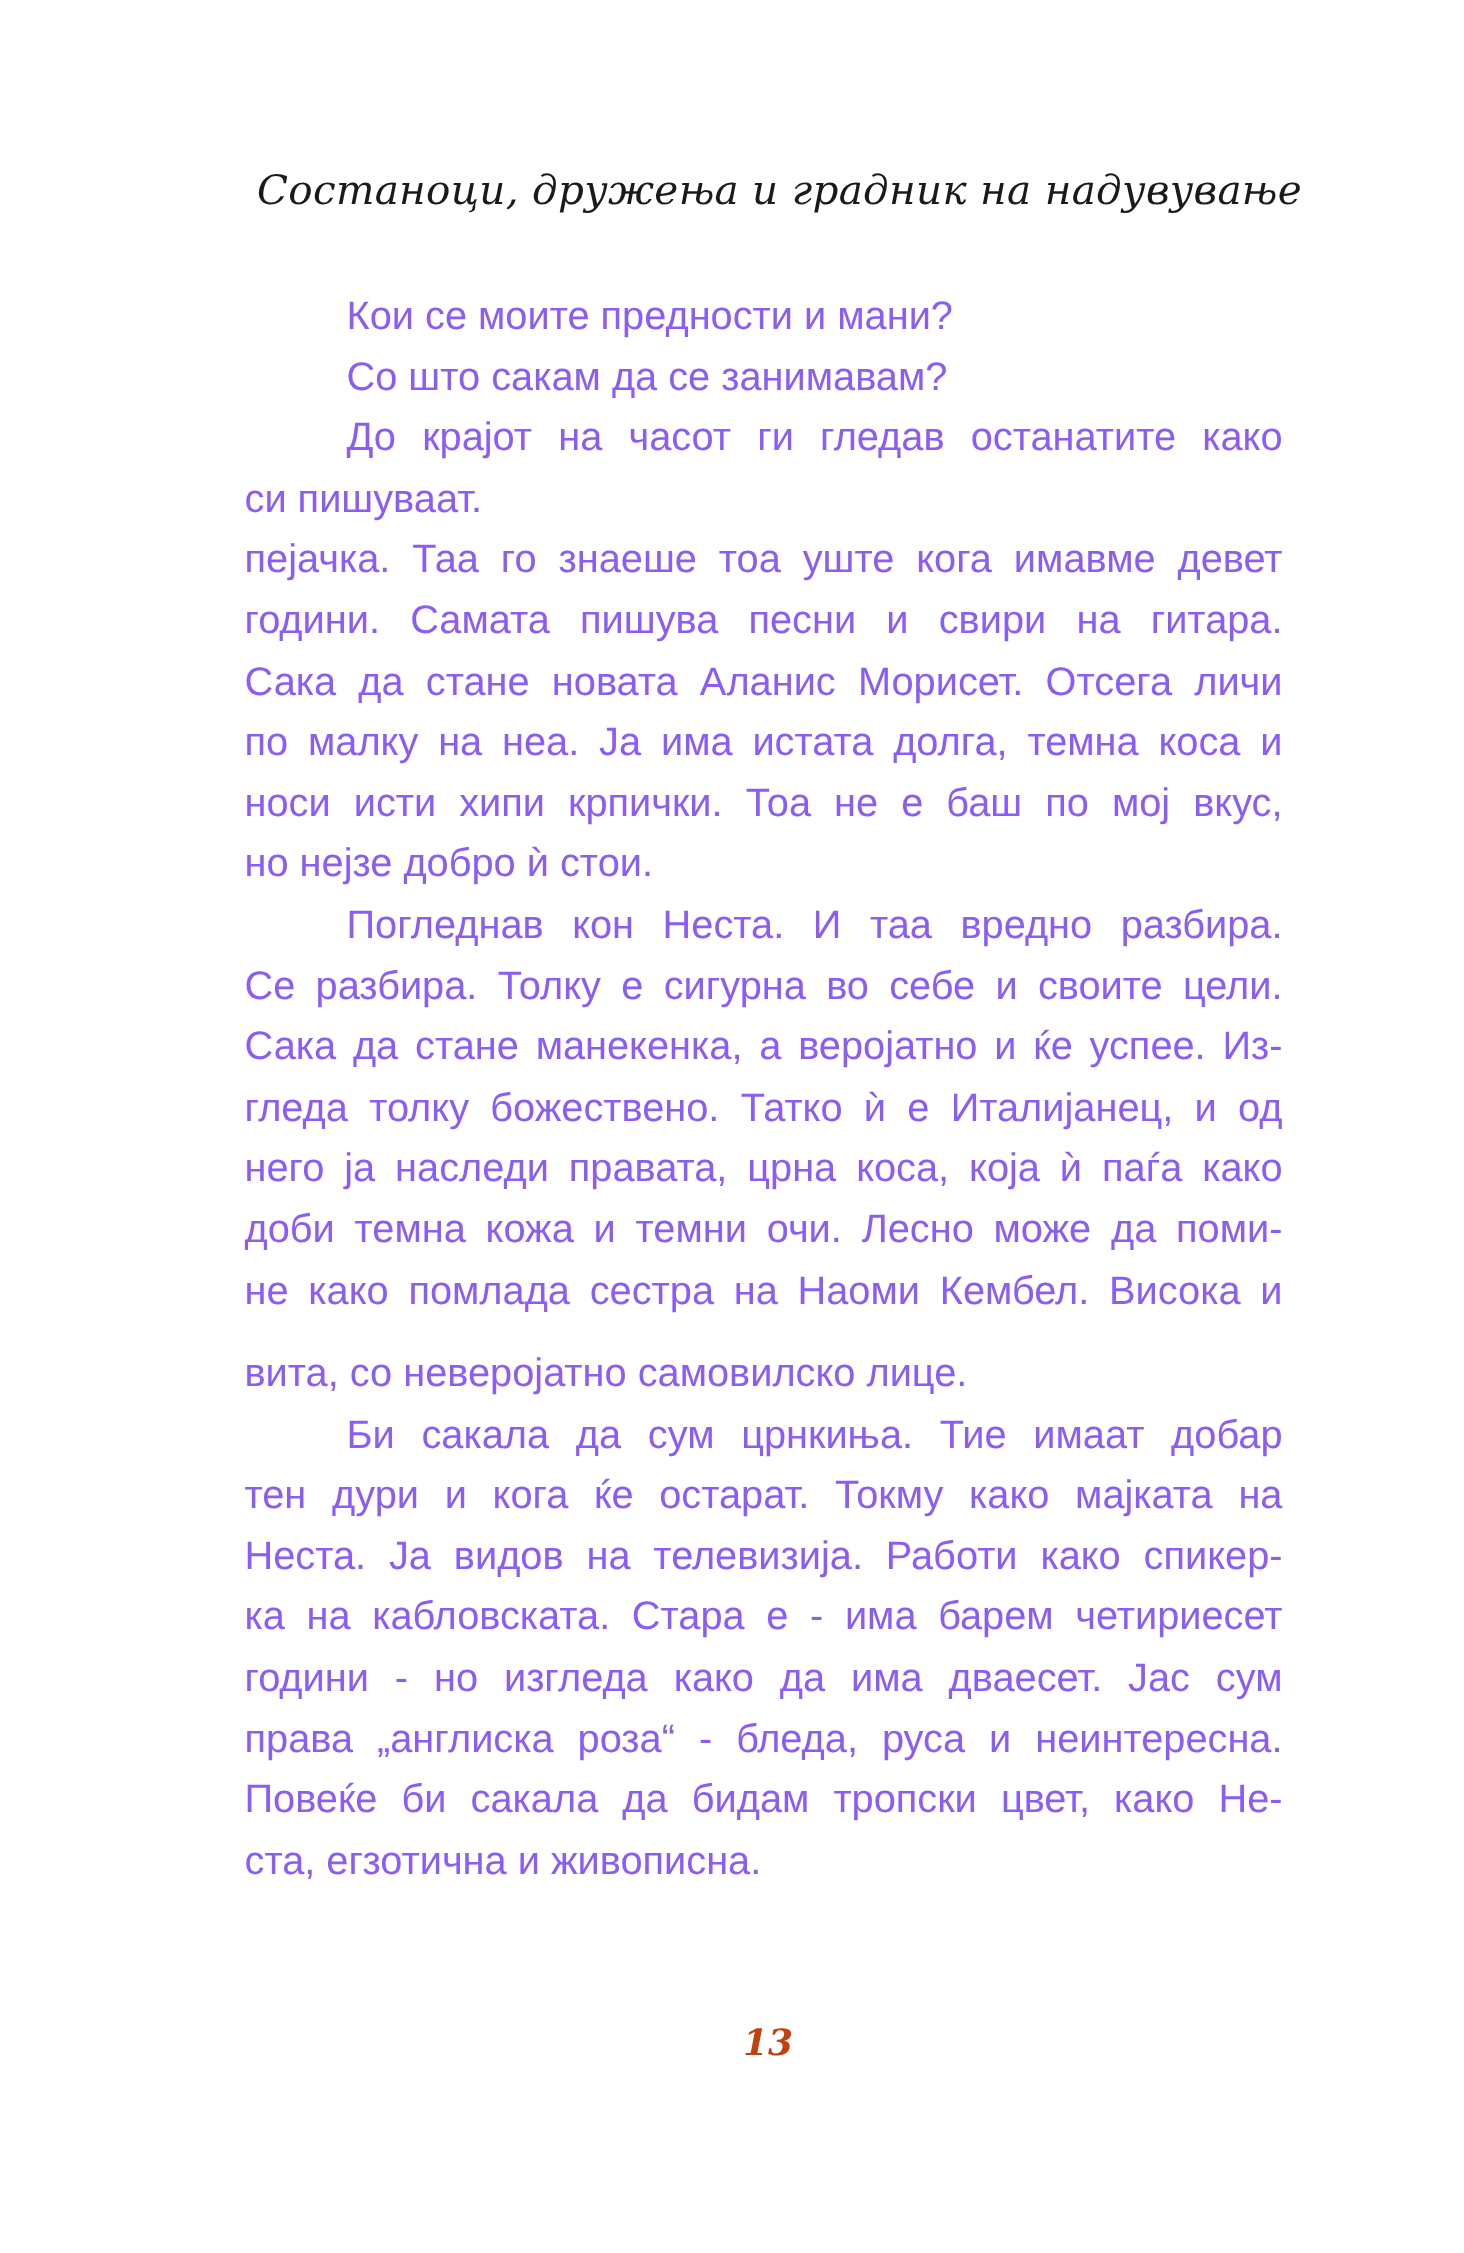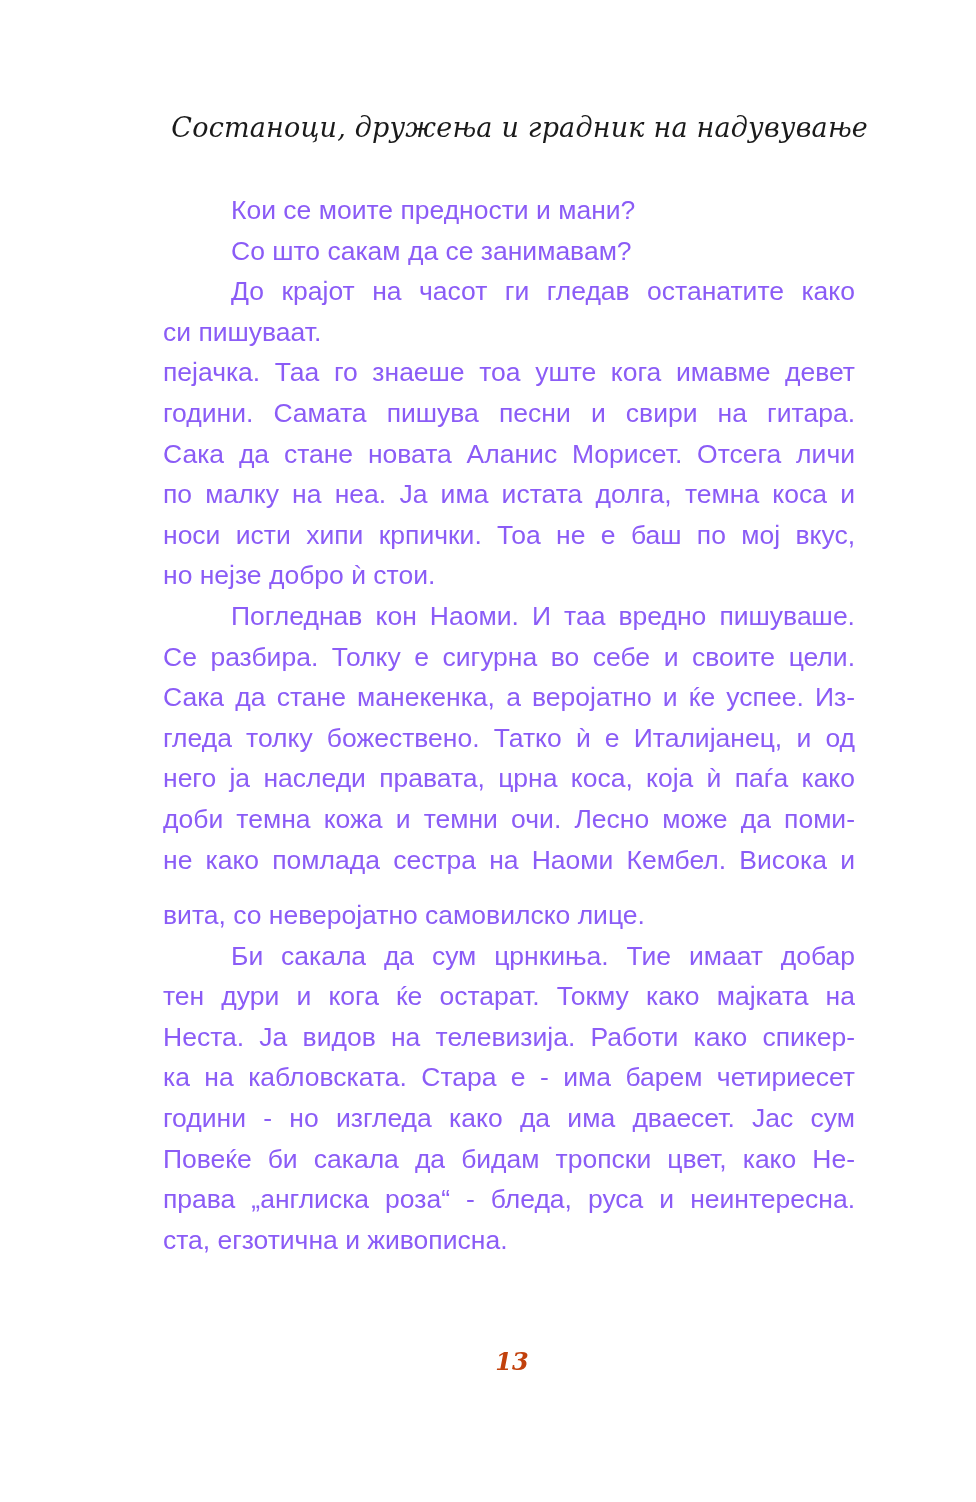--- a/index.html
+++ b/index.html
@@ -73,31 +73,31 @@
     <div class="line indent last" style="white-space: nowrap;">Кои се моите предности и мани?</div>
     <div class="line indent last" style="white-space: nowrap;">Со што сакам да се занимавам?</div>
     <div class="line indent" style="white-space: nowrap;">До крајот на часот ги гледав останатите како</div>
     <div class="line last" style="white-space: nowrap;">си пишуваат.</div>
     <div class="line" style="white-space: nowrap;">пејачка. Таа го знаеше тоа уште кога имавме девет</div>
     <div class="line" style="white-space: nowrap;">години. Самата пишува песни и свири на гитара.</div>
     <div class="line" style="white-space: nowrap;">Сака да стане новата Аланис Морисет. Отсега личи</div>
     <div class="line" style="white-space: nowrap;">по малку на неа. Ја има истата долга, темна коса и</div>
     <div class="line" style="white-space: nowrap;">носи исти хипи крпички. Тоа не е баш по мој вкус,</div>
     <div class="line last" style="white-space: nowrap;">но нејзе добро ѝ стои.</div>
-    <div class="line indent" style="white-space: nowrap;">Погледнав кон Наоми. И таа вредно пишуваше.</div>
+    <div class="line indent" style="white-space: nowrap;">Погледнав кон Неста. И таа вредно разбира.</div>
     <div class="line" style="white-space: nowrap;">Се разбира. Толку е сигурна во себе и своите цели.</div>
     <div class="line" style="white-space: nowrap;">Сака да стане манекенка, а веројатно и ќе успее. Из-</div>
     <div class="line" style="white-space: nowrap;">гледа толку божествено. Татко ѝ е Италијанец, и од</div>
     <div class="line" style="white-space: nowrap;">него ја наследи правата, црна коса, која ѝ паѓа како</div>
     <div class="line" style="white-space: nowrap;">доби темна кожа и темни очи. Лесно може да поми-</div>
     <div class="line" style="white-space: nowrap;">не како помлада сестра на Наоми Кембел. Висока и</div>
     <div class="line last" style="white-space: nowrap; margin-top: 15px;">вита, со неверојатно самовилско лице.</div>
     <div class="line indent" style="white-space: nowrap;">Би сакала да сум црнкиња. Тие имаат добар</div>
     <div class="line" style="white-space: nowrap;">тен дури и кога ќе остарат. Токму како мајката на</div>
     <div class="line" style="white-space: nowrap;">Неста. Ја видов на телевизија. Работи како спикер-</div>
     <div class="line" style="white-space: nowrap;">ка на кабловската. Стара е - има барем четириесет</div>
     <div class="line" style="white-space: nowrap;">години - но изгледа како да има дваесет. Јас сум</div>
+    <div class="line" style="white-space: nowrap;">права „англиска роза“ - бледа, руса и неинтересна.</div>
     <div class="line" style="white-space: nowrap;">Повеќе би сакала да бидам тропски цвет, како Не-</div>
-    <div class="line" style="white-space: nowrap;">права „англиска роза“ - бледа, руса и неинтересна.</div>
     <div class="line last" style="white-space: nowrap;">ста, егзотична и живописна.</div>
   </div>
 
 <div class="page-number">13</div>
 
 </body></html>

